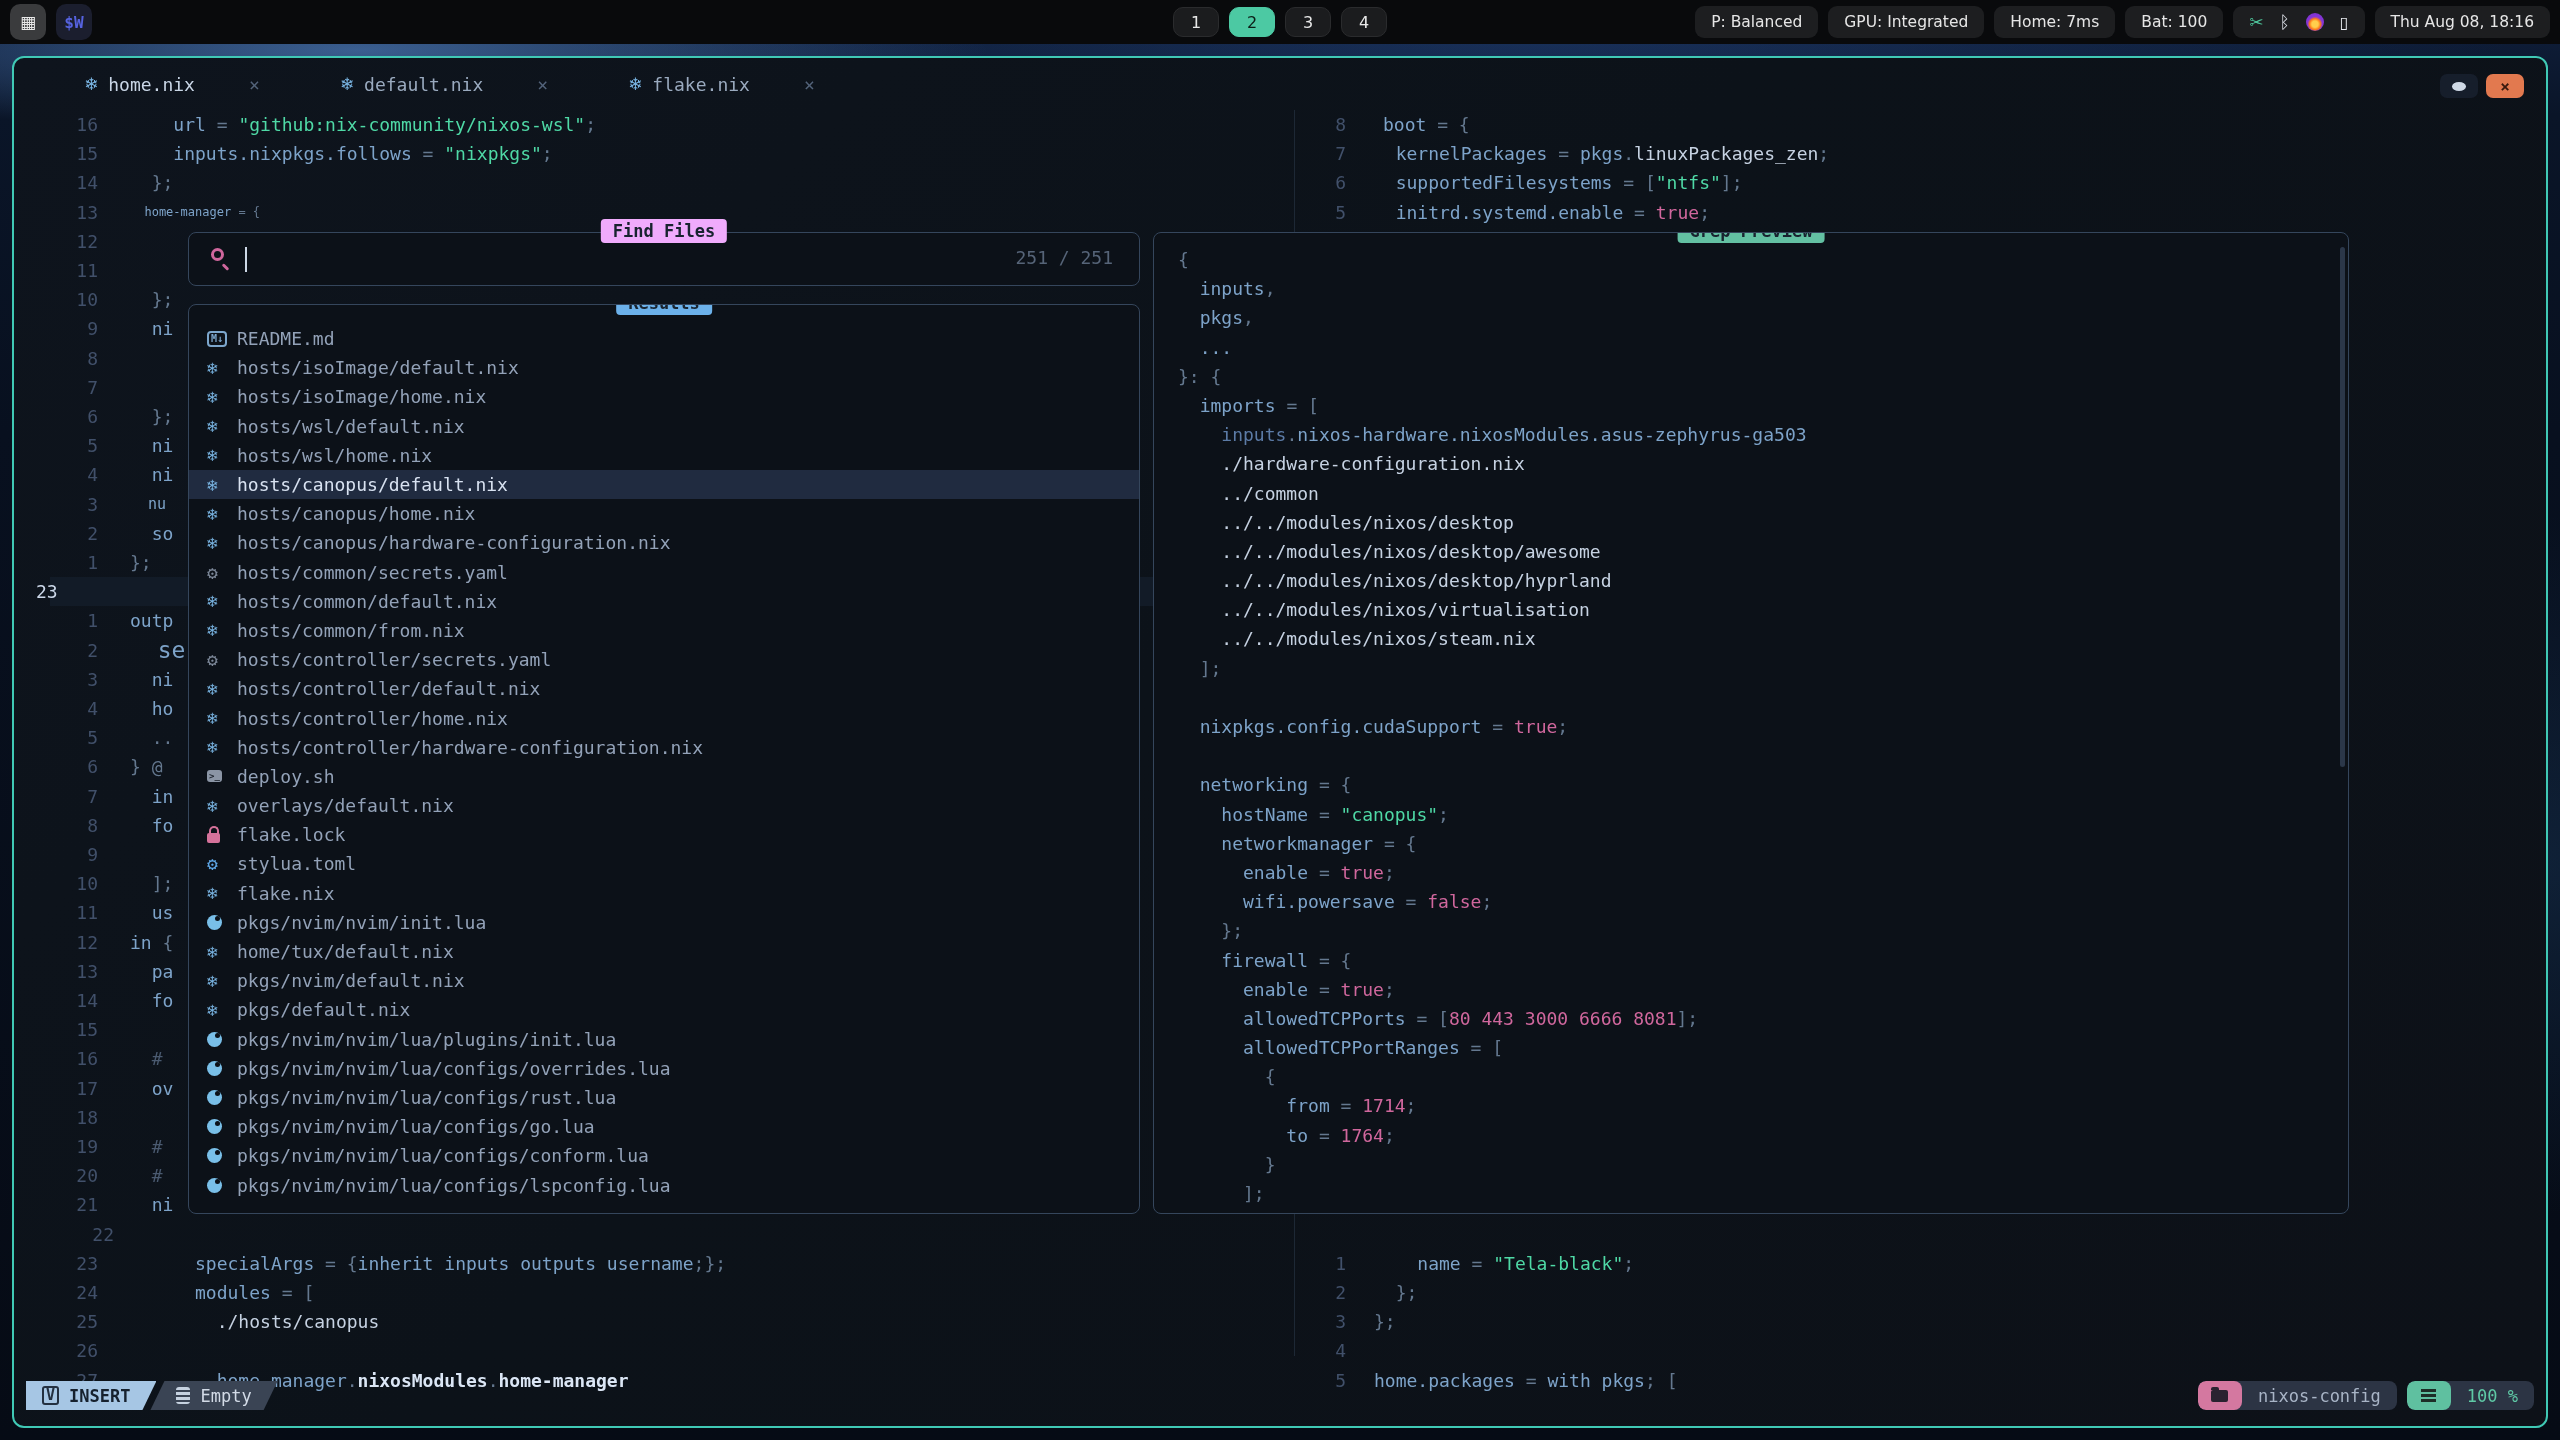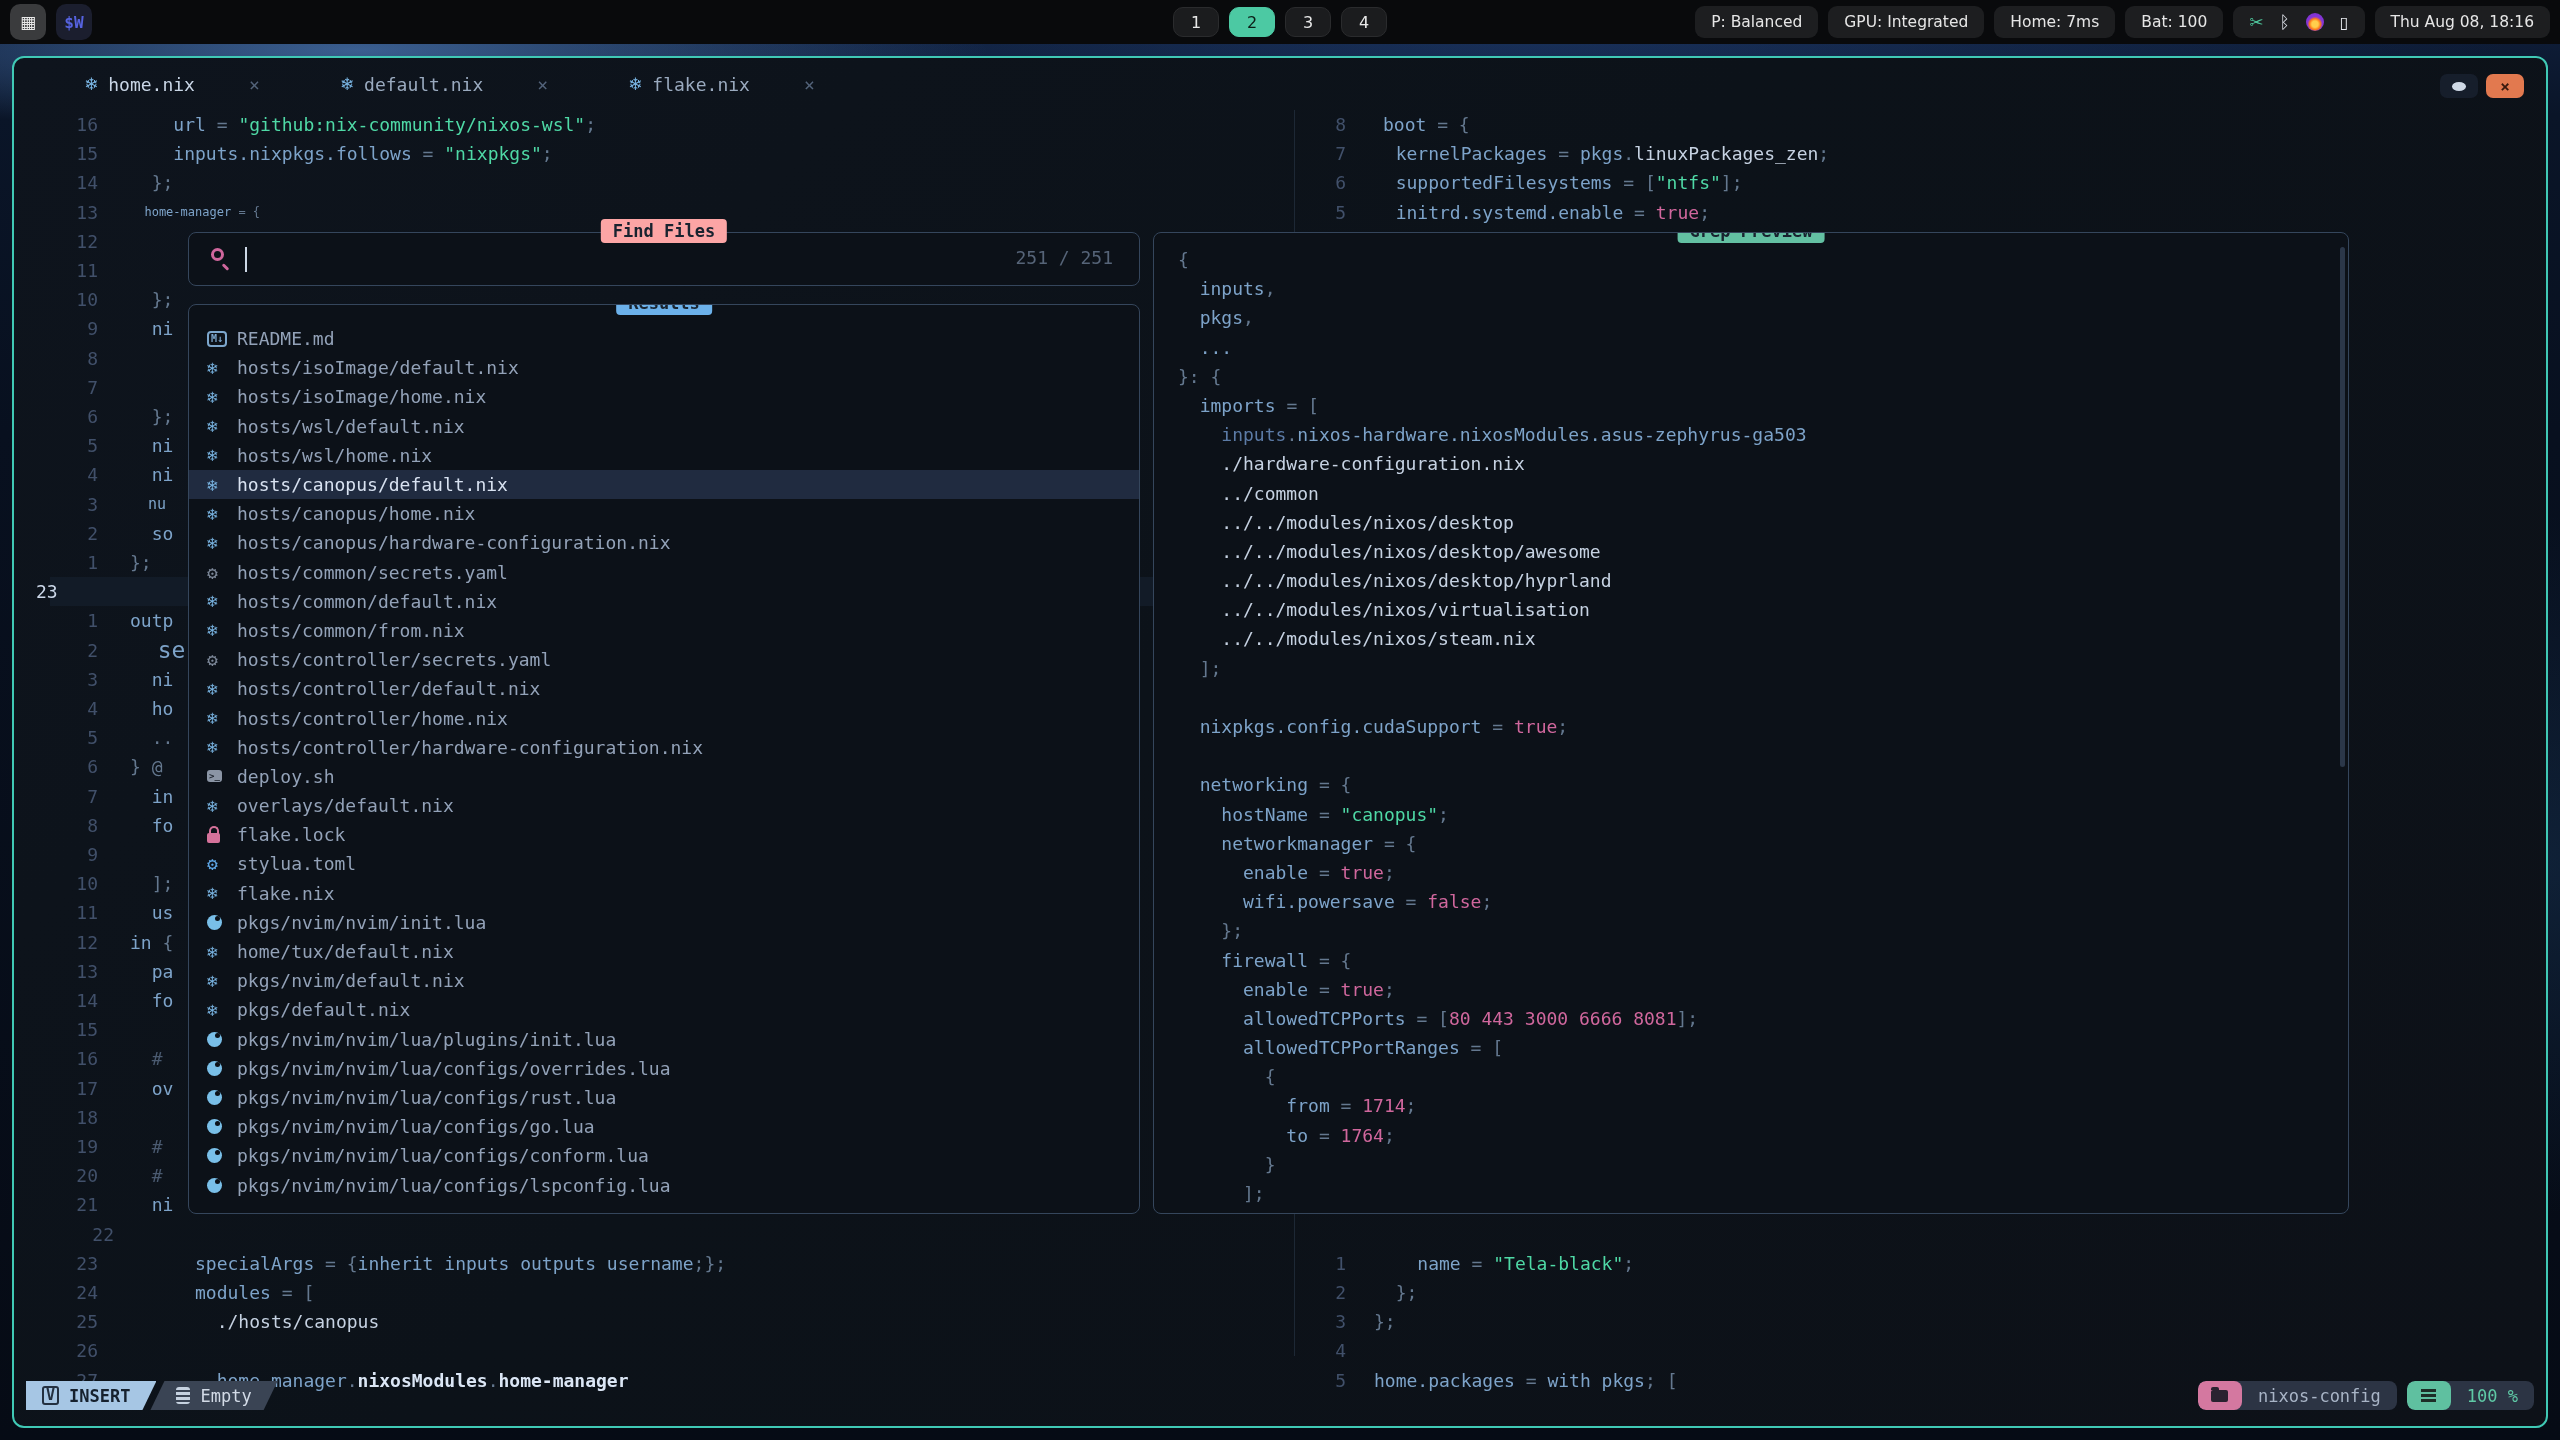--- a/index.html
+++ b/index.html
@@ -61,21 +61,21 @@
   .tk-s { color:#4fd9a6; }
   .tk-b { color:#d0679d; }
   .tk-w { color:#c6d2e2; }
   .tk-d { color:#5c7ba6; }
   .tk-e { color:#dbe6f5; font-weight:bold; }
   .tk-c { color:#4a5a70; }
 
   
   .float { position:absolute; background:#0c1118; border:1.5px solid #35465c; border-radius:8px; z-index:3; }
   .float-title { position:absolute; top:-14px; left:50%; transform:translateX(-50%); font-size:17px; font-weight:bold; color:#18232f; padding:2px 12px; border-radius:4px; white-space:nowrap; }
-  .t-pink { background:#fca5a5; }
+  .t-pink { background:#f0abfc; }
   .t-blue { background:#6cb1ea; }
   .t-teal { background:#63c0a2; }
 
   .prompt { left:174px; top:174px; width:952px; height:54px; }
   .magnifier { position:absolute; left:22px; top:15px; width:13px; height:13px; border:3px solid #d0679d; border-radius:50%; }
   .magnifier::after { content:""; position:absolute; left:10px; top:12px; width:3px; height:8px; background:#d0679d; transform:rotate(-45deg); border-radius:2px; }
   .prompt-cursor { position:absolute; left:56px; top:14px; width:2px; height:25px; background:#cdd8e6; }
   .prompt-count { position:absolute; right:26px; top:14px; font-size:18px; color:#566478; }
 
   .results { left:174px; top:246px; width:952px; height:910px; padding-top:19px; overflow:hidden; }

